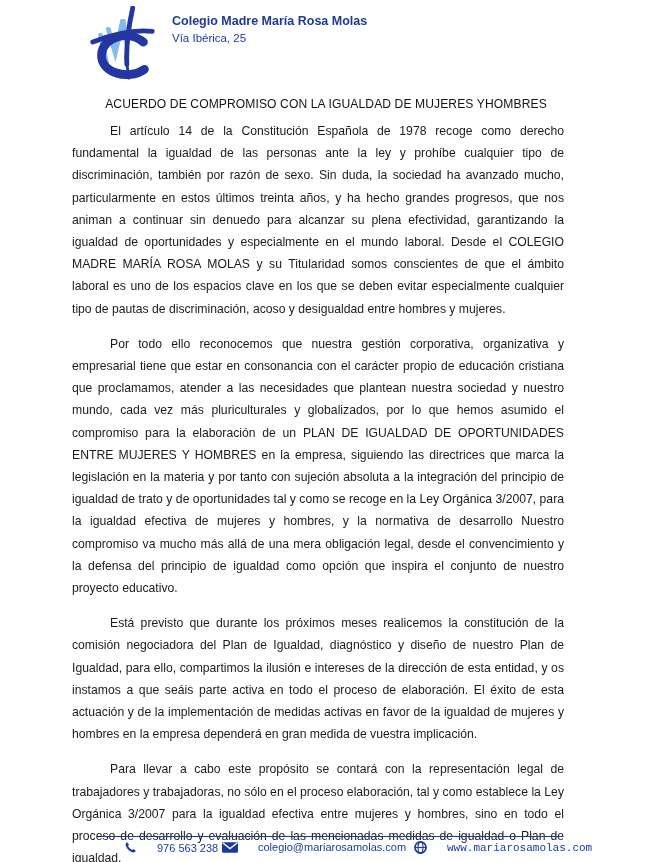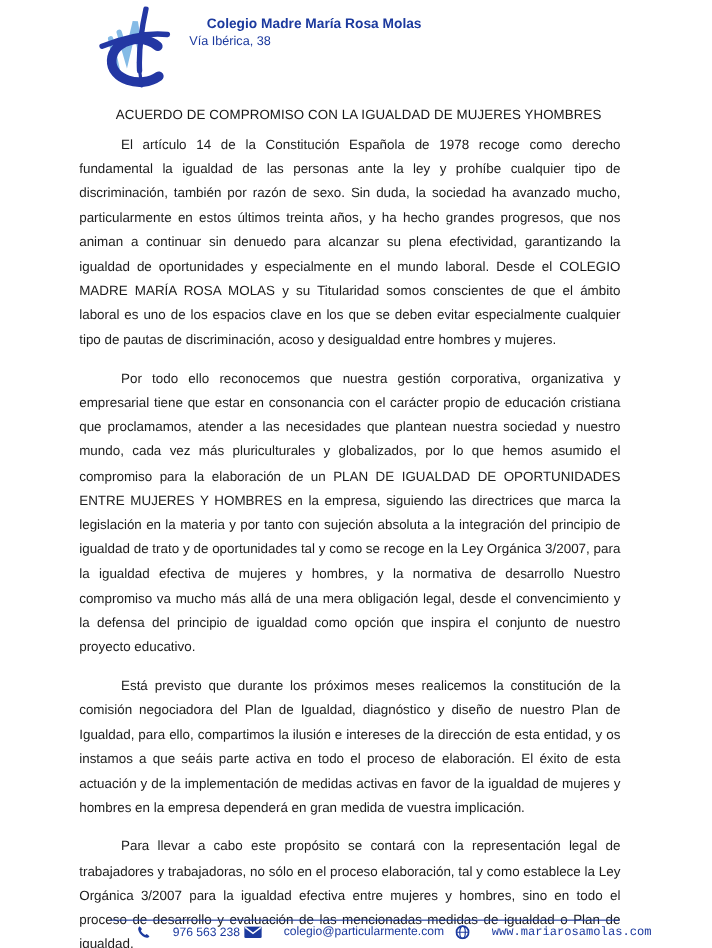--- a/index.html
+++ b/index.html
@@ -8,21 +8,21 @@
     width:647px;height:862px;
     background:#ffffff;
     font-family:"Liberation Sans",sans-serif;
     color:#1b1b1b;
     overflow:hidden;
   }
   
   .letterhead{position:absolute;left:86px;top:6px;display:flex;gap:14px;}
   .logo{width:72px;height:76px;flex:0 0 auto;}
   .addr{padding-top:8px;color:#1c3a9e;font-size:11.5px;line-height:15.5px;}
-  .addr .school-name{font-weight:bold;font-size:12.5px;margin-bottom:1px;margin-left:16px;}
+  .addr .school-name{font-weight:bold;font-size:12.5px;margin-bottom:1px;}
   
   .doc-body{position:absolute;left:72px;top:97px;width:508px;}
   .doc-title{
     font-size:12.1px;font-weight:normal;text-align:center;
     margin:0 0 9px 0;color:#141414;letter-spacing:0.1px;
   }
   .para{
     font-size:12.2px;line-height:22.2px;
     text-align:justify;text-indent:38px;
     margin:0 16px 13px 0;color:#1b1b1b;
@@ -58,21 +58,21 @@
 
         <path d="M6 37 C26 29 48 24 67 26" stroke="#2337a3" stroke-width="5" stroke-linecap="round" fill="none"></path>
 
         <path d="M58 37 C42 24 16 32 15 50 C14 68 42 77 59 65" stroke="#2337a3" stroke-width="9" stroke-linecap="round" fill="none"></path>
 
         <path d="M40 52 L43 74" stroke="#2337a3" stroke-width="3" stroke-linecap="round" fill="none"></path>
       </svg>
     </div>
     <div class="addr">
       <div class="school-name">Colegio Madre María Rosa Molas</div>
-      <div>Vía Ibérica, 38</div>
+      <div>Vía Ibérica, 25</div>
     </div>
   </div>
 
   <div class="doc-body">
     <h1 class="doc-title">ACUERDO DE COMPROMISO CON LA IGUALDAD DE MUJERES YHOMBRES</h1>
     <p class="para">El artículo 14 de la Constitución Española de 1978 recoge como derecho fundamental la igualdad de las personas ante la ley y prohíbe cualquier tipo de discriminación, también por razón de sexo. Sin duda, la sociedad ha avanzado mucho, particularmente en estos últimos treinta años, y ha hecho grandes progresos, que nos animan a continuar sin denuedo para alcanzar su plena efectividad, garantizando la igualdad de oportunidades y especialmente en el mundo laboral. Desde el COLEGIO MADRE MARÍA ROSA MOLAS y su Titularidad somos conscientes de que el ámbito laboral es uno de los espacios clave en los que se deben evitar especialmente cualquier tipo de pautas de discriminación, acoso y desigualdad entre hombres y mujeres.</p>
     <p class="para">Por todo ello reconocemos que nuestra gestión corporativa, organizativa y empresarial tiene que estar en consonancia con el carácter propio de educación cristiana que proclamamos, atender a las necesidades que plantean nuestra sociedad y nuestro mundo, cada vez más pluriculturales y globalizados, por lo que hemos asumido el compromiso para la elaboración de un PLAN DE IGUALDAD DE OPORTUNIDADES ENTRE MUJERES Y HOMBRES en la empresa, siguiendo las directrices que marca la legislación en la materia y por tanto con sujeción absoluta a la integración del principio de igualdad de trato y de oportunidades tal y como se recoge en la Ley Orgánica 3/2007, para la igualdad efectiva de mujeres y hombres, y la normativa de desarrollo Nuestro compromiso va mucho más allá de una mera obligación legal, desde el convencimiento y la defensa del principio de igualdad como opción que inspira el conjunto de nuestro proyecto educativo.</p>
     <p class="para">Está previsto que durante los próximos meses realicemos la constitución de la comisión negociadora del Plan de Igualdad, diagnóstico y diseño de nuestro Plan de Igualdad, para ello, compartimos la ilusión e intereses de la dirección de esta entidad, y os instamos a que seáis parte activa en todo el proceso de elaboración. El éxito de esta actuación y de la implementación de medidas activas en favor de la igualdad de mujeres y hombres en la empresa dependerá en gran medida de vuestra implicación.</p>
     <p class="para">Para llevar a cabo este propósito se contará con la representación legal de trabajadores y trabajadoras, no sólo en el proceso elaboración, tal y como establece la Ley Orgánica 3/2007 para la igualdad efectiva entre mujeres y hombres, sino en todo el proceso de desarrollo y evaluación de las mencionadas medidas de igualdad o Plan de igualdad.</p>
   </div>
@@ -88,21 +88,21 @@
     <span>976 563 238</span>
   </div>
 
   <div class="contact contact-email">
     <span>
       <svg viewBox="0 0 18 12" width="16" height="11" aria-hidden="true">
         <rect width="18" height="12" rx="1.5" fill="#1c3a9e"></rect>
         <path d="M1 1 L9 7.2 L17 1" stroke="#ffffff" stroke-width="1.5" fill="none"></path>
       </svg>
     </span>
-    <span>colegio@particularmente.com</span>
+    <span>colegio@mariarosamolas.com</span>
   </div>
 
   <div class="contact contact-web">
     <span>
       <svg viewBox="0 0 14 14" width="13" height="13" aria-hidden="true">
         <circle cx="7" cy="7" r="6" fill="none" stroke="#1c3a9e" stroke-width="1.8"></circle>
         <ellipse cx="7" cy="7" rx="2.7" ry="6" fill="none" stroke="#1c3a9e" stroke-width="1.2"></ellipse>
         <line x1="1" y1="7" x2="13" y2="7" stroke="#1c3a9e" stroke-width="1.2"></line>
       </svg>
     </span>

